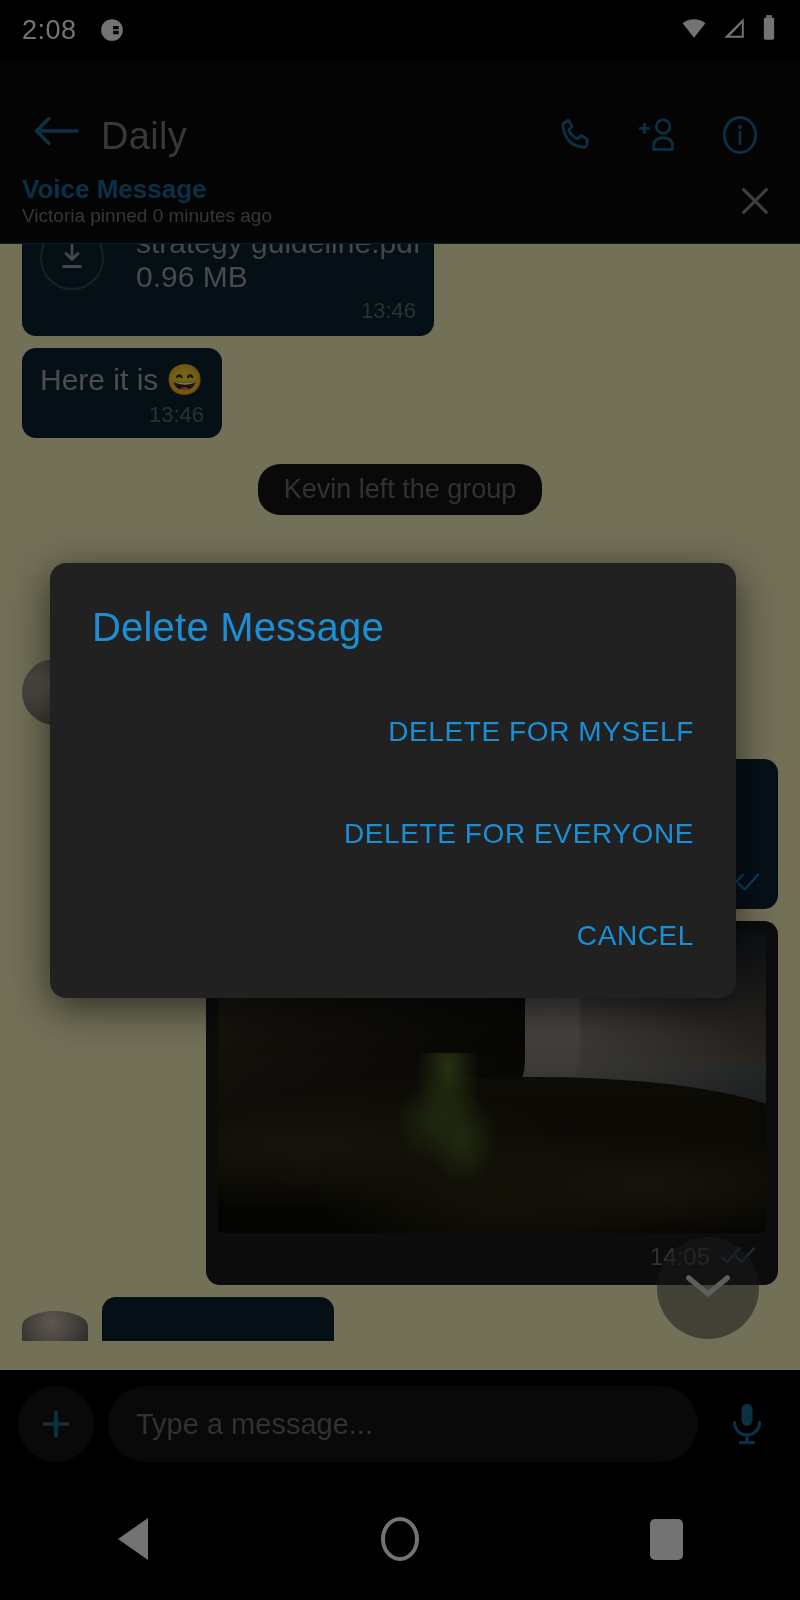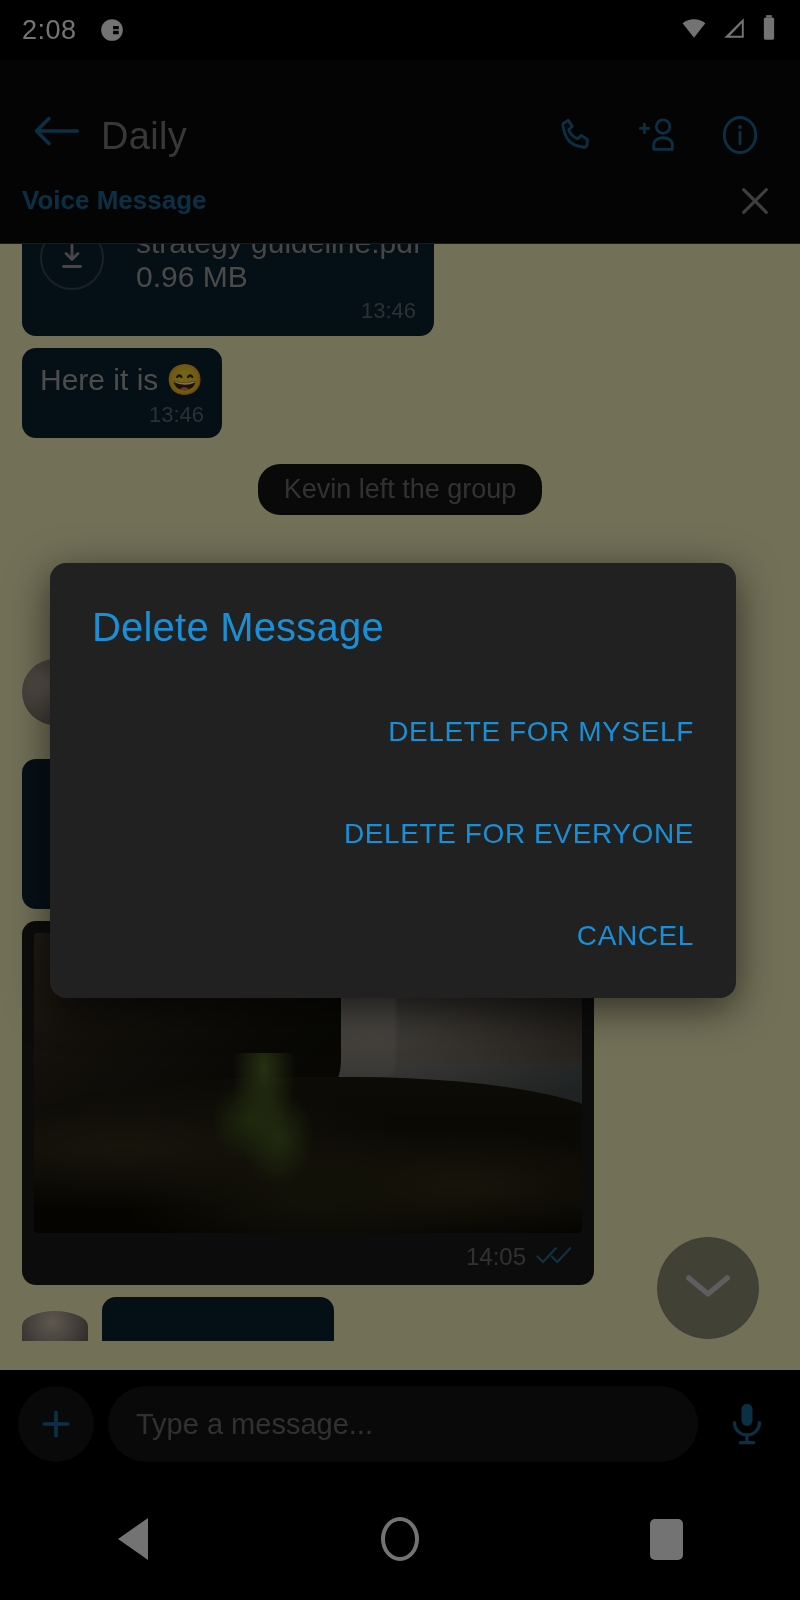--- a/index.html
+++ b/index.html
@@ -68,21 +68,21 @@
   .pinned-sub { color: #787878; font-size: 19px; }
   .pinned-close { margin-left: auto; width: 46px; height: 46px; display:flex; align-items:center; justify-content:center; }
 
   
   .msglist {
     position: absolute; top: 244px; left: 0;
     width: 800px; height: 1126px;
     overflow: hidden;
   }
   .row { display: flex; padding: 0 22px; margin-bottom: 12px; }
-  .row.out { }
+  .row.out { justify-content: flex-end; }
   .row.in  { justify-content: flex-start; }
 
   .bubble {
     background: #0c2232;
     border-radius: 14px;
     padding: 14px 18px 10px 18px;
     max-width: 560px;
     position: relative;
   }
   .bubble .time {
@@ -361,20 +361,21 @@
           <circle cx="12" cy="7.4" r="1.1" fill="#1a6c9c"></circle>
           <path d="M12 10.4v6.6" stroke="#1a6c9c" stroke-width="1.6" stroke-linecap="round"></path>
         </svg>
       </span>
     </span>
   </div>
 
   <div class="pinned">
     <span class="pinned-texts">
       <span class="pinned-title">Voice Message</span>
+      <span class="pinned-sub">Victoria pinned 0 minutes ago</span>
     </span>
     <span class="pinned-close">
       <svg width="34" height="34" viewBox="0 0 24 24" aria-hidden="true">
         <path d="M4 4 20 20M20 4 4 20" stroke="#8a8a8a" stroke-width="2.2" stroke-linecap="round"></path>
       </svg>
     </span>
   </div>
 
   <div class="msglist">
 

